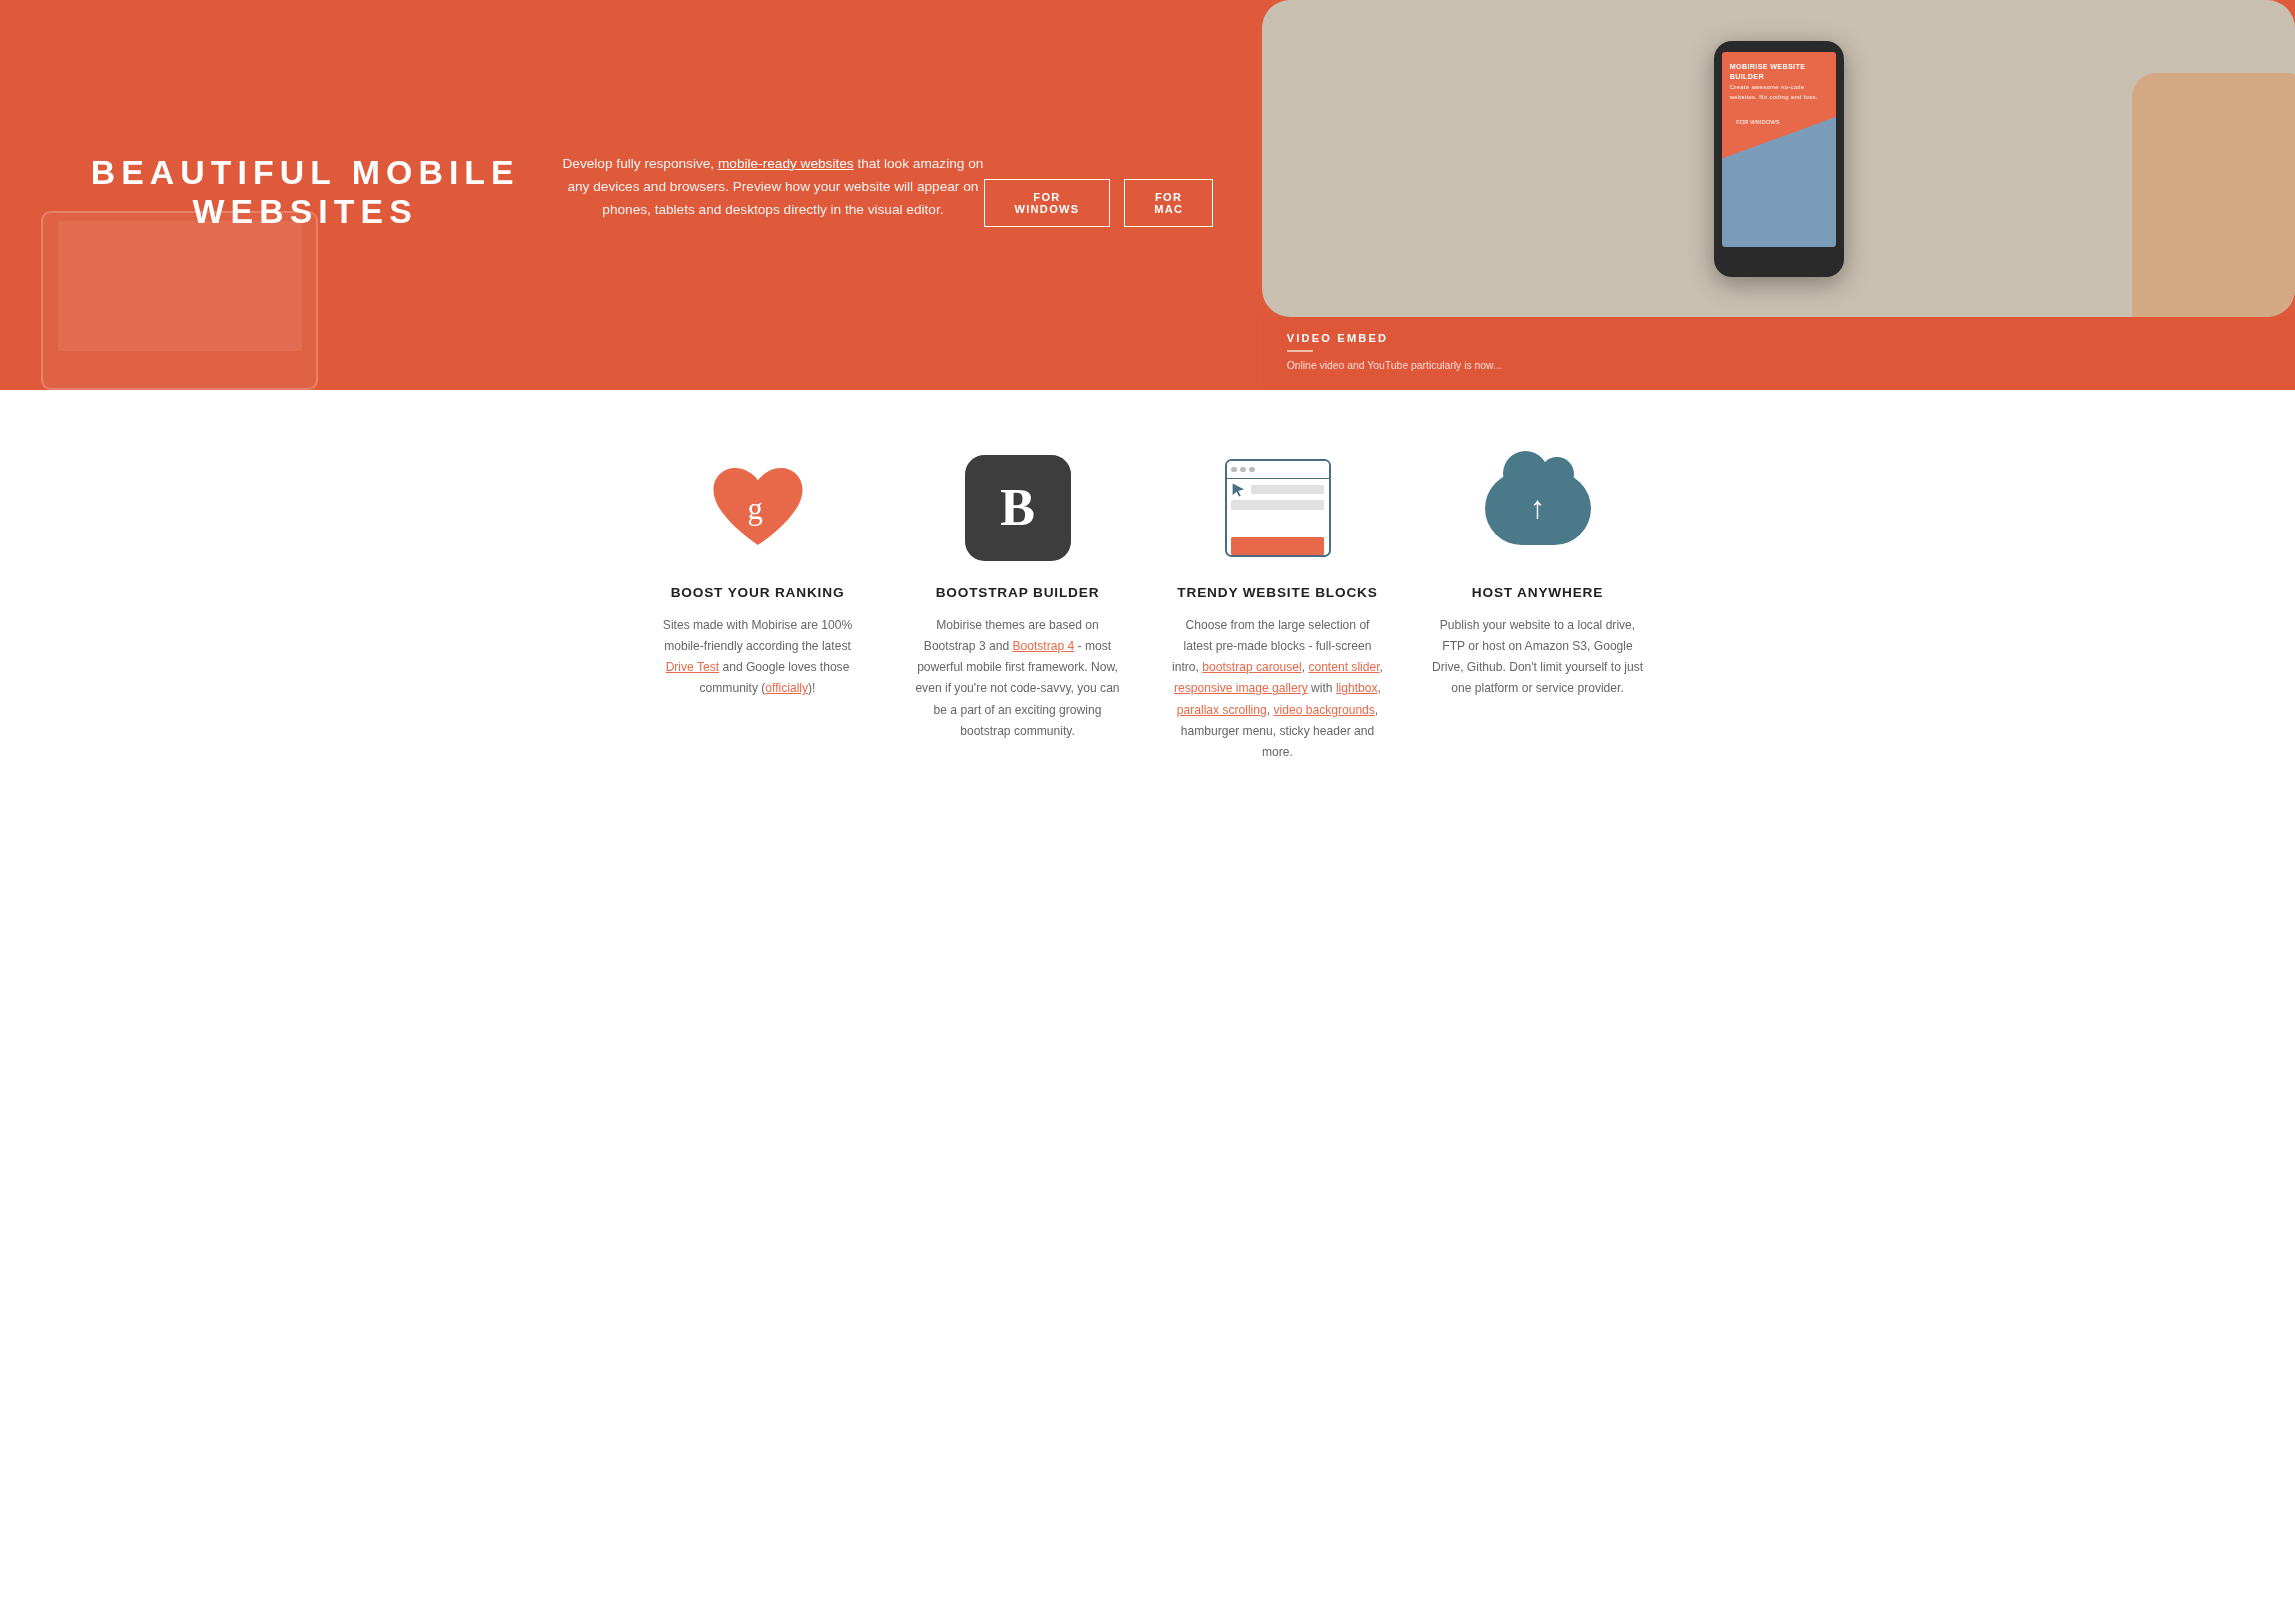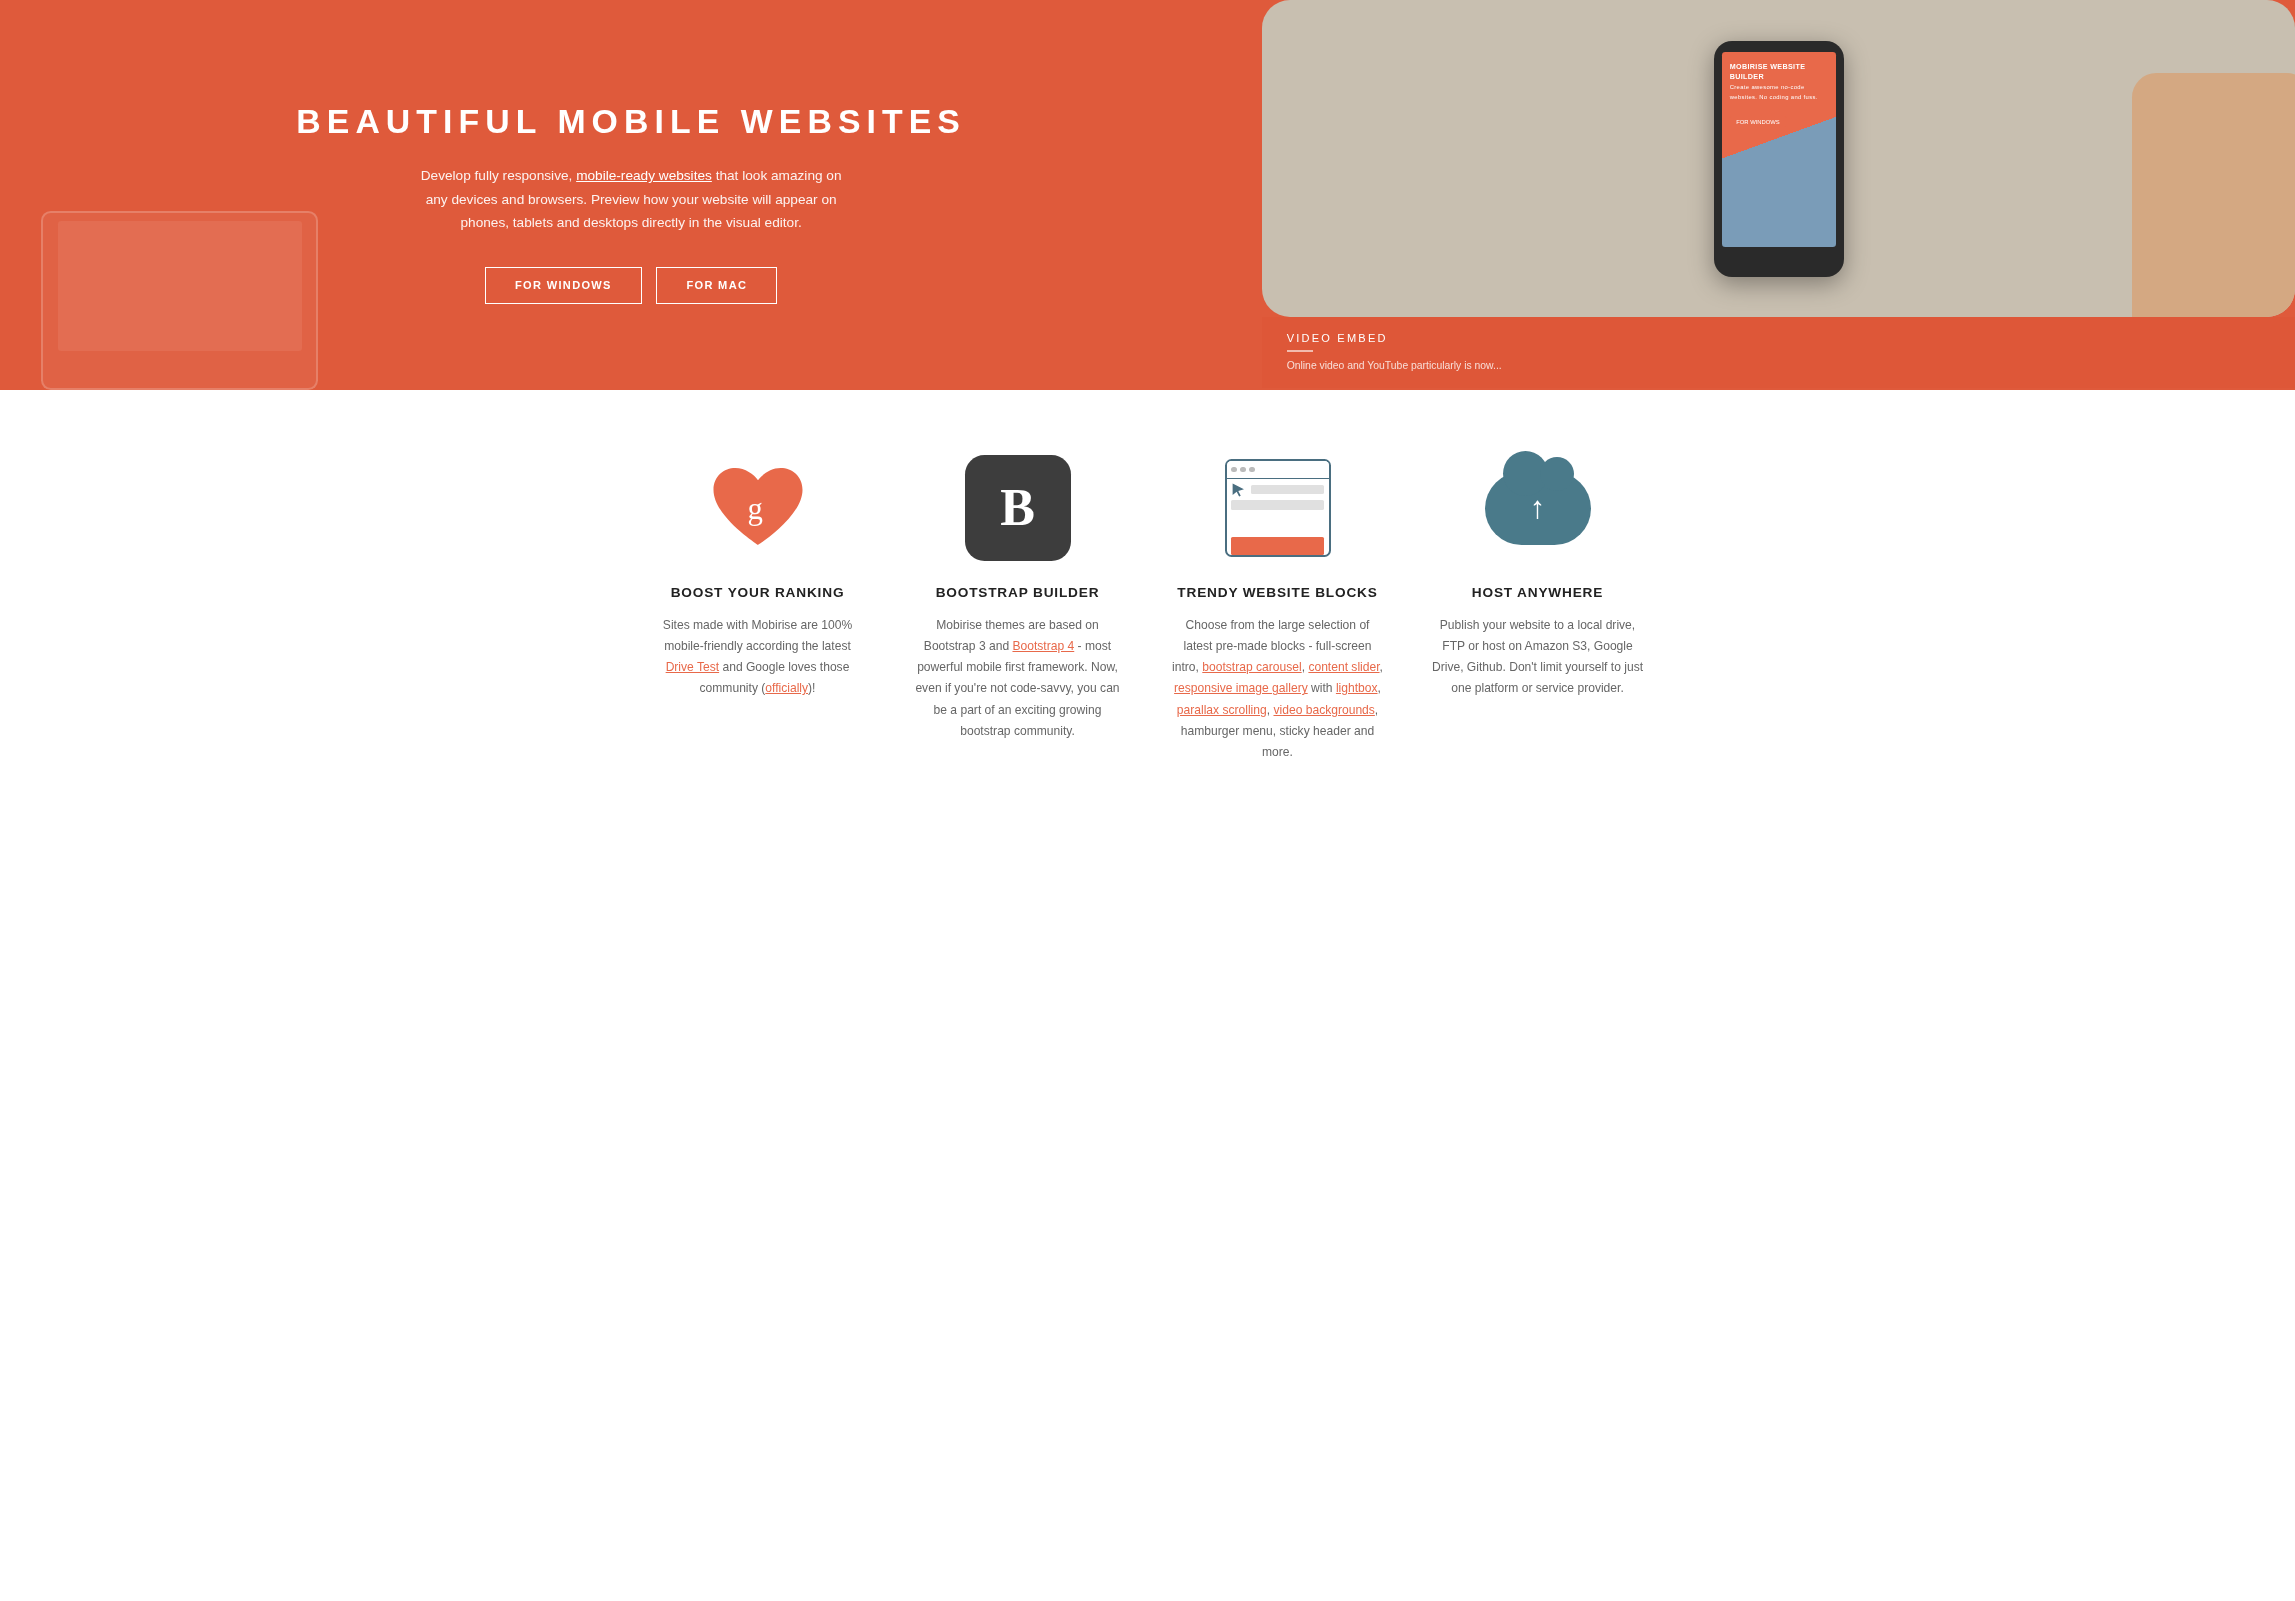--- a/index.html
+++ b/index.html
@@ -18,21 +18,21 @@
       position: absolute;
       inset: 0;
       background: rgba(220, 85, 55, 0.75);
       z-index: 1;
     }
     .hero-left {
       position: relative;
       z-index: 2;
       flex: 0 0 55%;
       display: flex;
-      flex-direction: column;
+      flex-direction: row;
       justify-content: center;
       align-items: center;
       padding: 49px 49px 33px 49px;
       text-align: center;
     }
     .hero-title {
       color: #fff;
       font-size: 2.6rem;
       font-weight: 700;
       letter-spacing: 0.18em;
@@ -144,21 +144,21 @@
       padding: 14.6px 24.4px;
       display: flex;
       flex-direction: column;
       align-items: flex-start;
     }
     .hero-video-label {
       color: #fff;
       font-size: 0.85rem;
       letter-spacing: 0.2em;
       text-transform: uppercase;
-      font-weight: 400;
+      font-weight: 700;
     }
     .hero-video-divider {
       width: 26px;
       height: 1.6px;
       background: rgba(255,255,255,0.6);
       margin-top: 6.5px;
     }
     .hero-video-sub {
       color: rgba(255,255,255,0.8);
       font-size: 0.8rem;

